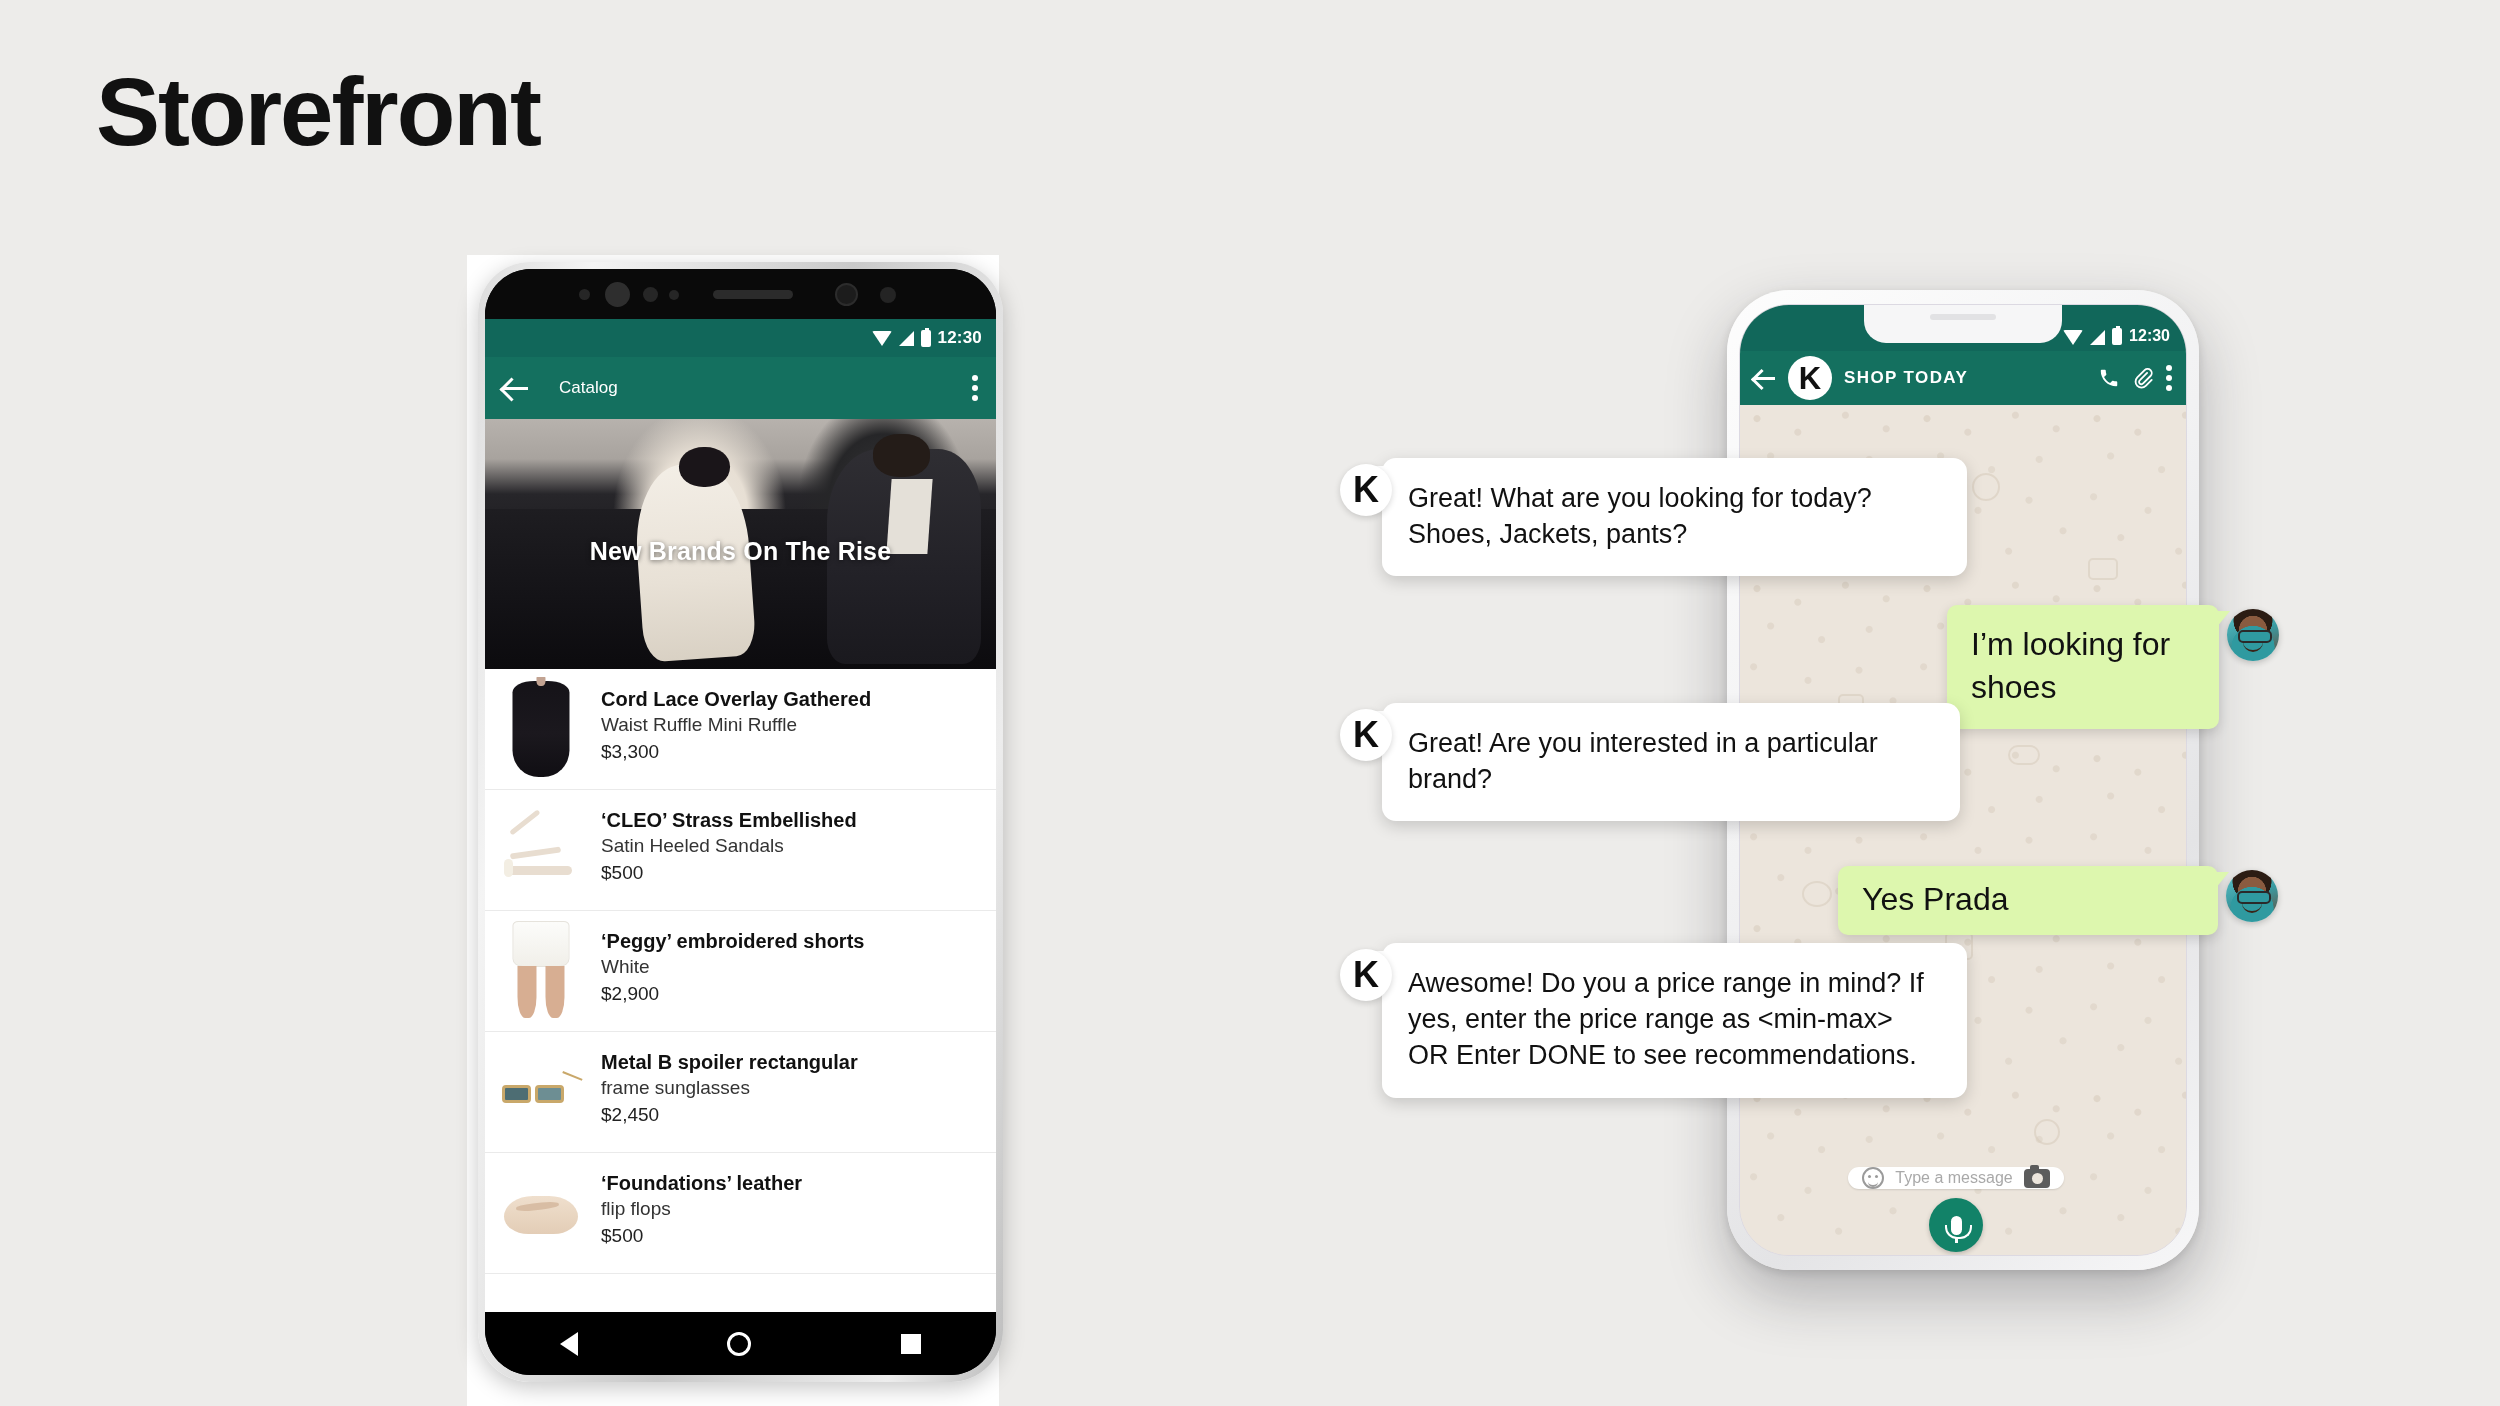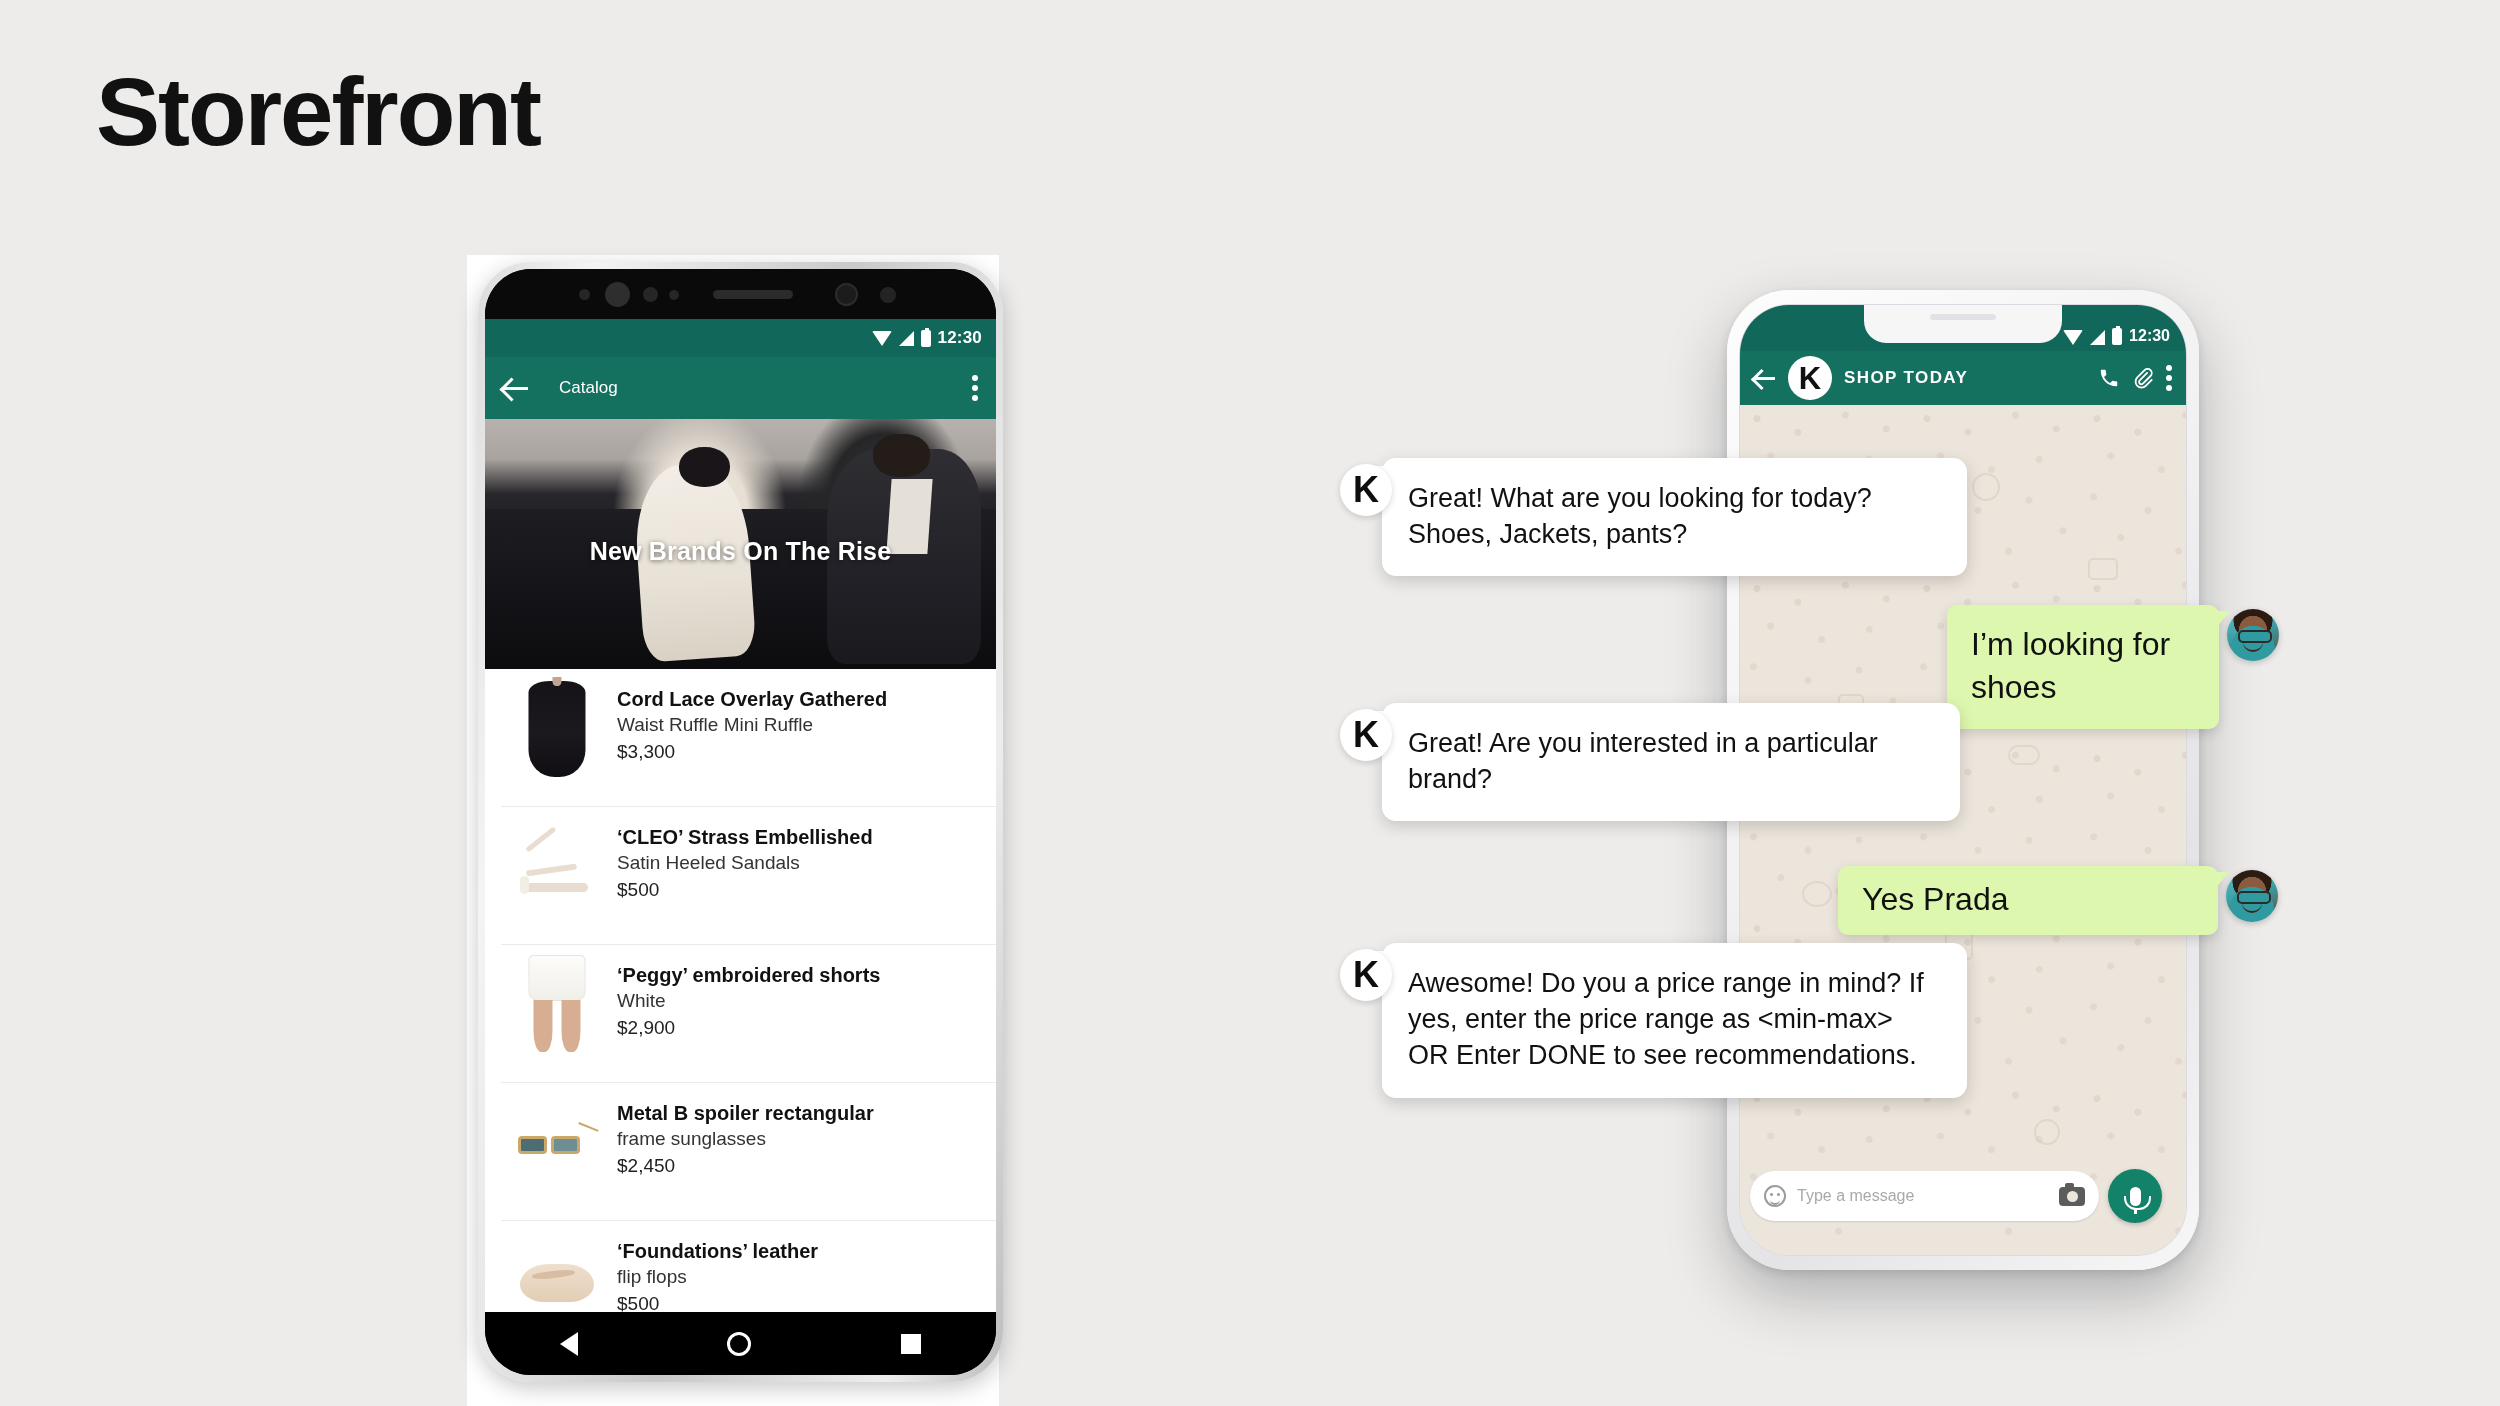--- a/index.html
+++ b/index.html
@@ -102,21 +102,21 @@
   .hero-fig-m-shirt { position:absolute; right:13%; top:24%; width:8%; height:30%;
     background:#e4e0d8; transform: skewX(-4deg); }
   .hero-title {
     position:absolute; left:0; right:0; top:47%; text-align:center;
     color:#fff; font-size: 25px; font-weight: 700; letter-spacing:.2px;
     text-shadow: 0 1px 5px rgba(0,0,0,.55);
   }
 
   
   .prod-list { background:#fff; }
-  .prod-row { display:flex; align-items:flex-start; padding: 8px 0 25px 10px; border-bottom:1px solid #eaeaea; min-height: 118px; margin-left: 16px;}
+  .prod-row { display:flex; align-items:flex-start; padding: 8px 0 8px 10px; border-bottom:1px solid #eaeaea; min-height: 118px;}
   .prod-thumb { width: 92px; height: 104px; flex: none; margin-right: 14px;
                 border-radius:2px; position:relative; overflow:hidden; background:#fff; }
   .prod-info { padding-top: 10px; }
   .prod-name { font-size: 20px; font-weight: 700; color:#111; line-height:1.2; }
   .prod-sub  { font-size: 19px; color:#333; line-height:1.35; margin-top:1px;}
   .prod-price{ font-size: 19px; color:#222; line-height:1.35; margin-top:1px;}
 
   
   .th-dress{position:absolute;left:50%;top:4%;transform:translateX(-50%);width:62%;height:92%;
     background:linear-gradient(180deg,#151318 0%,#1b181e 55%,#100e13 100%);
@@ -209,21 +209,21 @@
       radial-gradient(circle at 70% 56%, rgba(193,176,155,.45) 0 3px, transparent 4px),
       radial-gradient(circle at 24% 78%, rgba(193,176,155,.45) 0 3px, transparent 4px),
       radial-gradient(circle at 58% 86%, rgba(193,176,155,.45) 0 3px, transparent 4px),
       radial-gradient(circle at 90% 74%, rgba(193,176,155,.45) 0 3px, transparent 4px);
     background-size: 170px 170px;
   }
   .doodles b{position:absolute;display:block;border:2px solid rgba(193,176,155,.55);border-radius:5px;}
 
   .ios-inputbar{
     position:absolute;left:0;right:14px;bottom:30px;height:58px;
-    display:flex;align-items:center;padding:0 10px;gap:9px;z-index:7;
+    display:flex;align-items:center;padding:0 10px;gap:9px;z-index:7;flex-direction:column;
   }
   .inputpill{
     flex:1;height:50px;background:#fff;border-radius:26px;
     display:flex;align-items:center;padding:0 14px;gap:11px;
     box-shadow:0 1px 2px rgba(0,0,0,.12);
   }
   .emoji-ic{width:22px;height:22px;border:2px solid #9b9b9b;border-radius:50%;position:relative;flex:none;}
   .emoji-ic:before{content:"";position:absolute;left:4px;top:6px;width:3px;height:3px;border-radius:50%;background:#9b9b9b;box-shadow:7px 0 0 #9b9b9b;}
   .emoji-ic:after{content:"";position:absolute;left:4px;top:11px;width:10px;height:5px;border-bottom:2px solid #9b9b9b;border-radius:0 0 8px 8px;}
   .inputpill .ph{flex:1;color:#a9a9a9;font-size:16px;}

